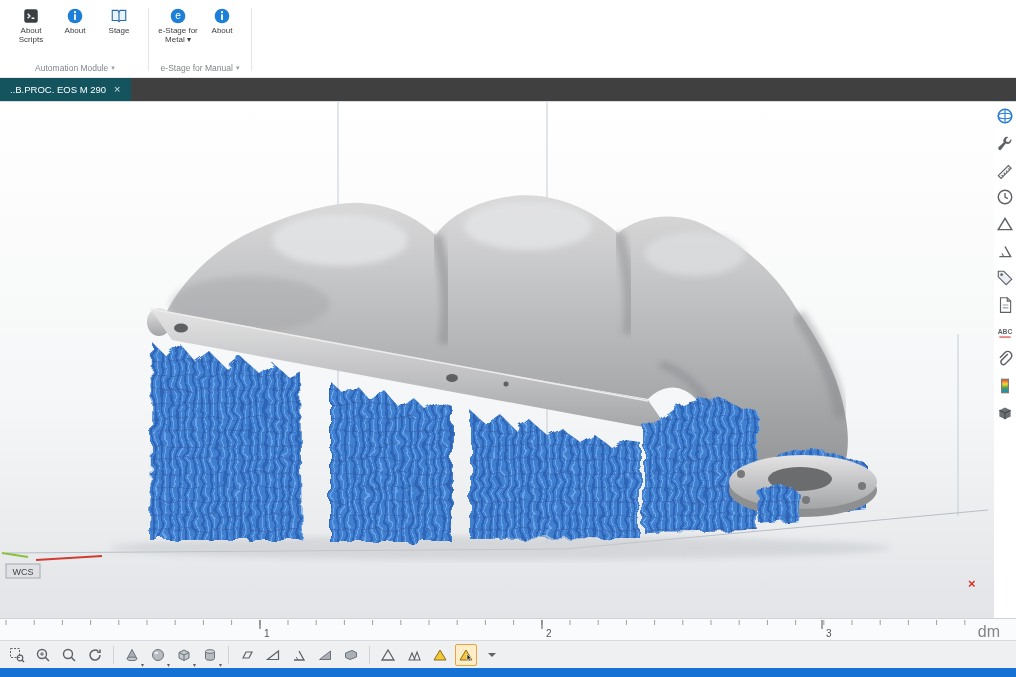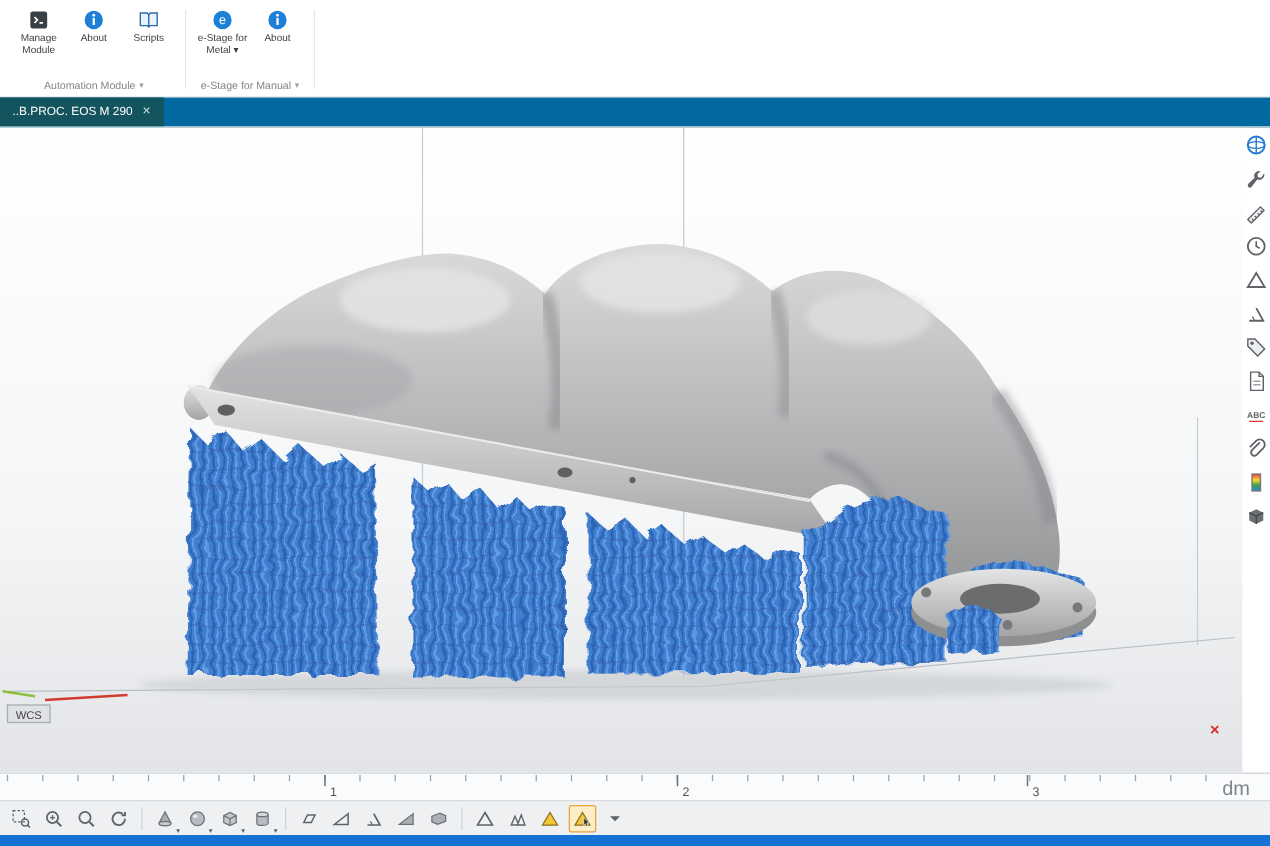--- a/index.html
+++ b/index.html
@@ -13,21 +13,21 @@
   .ribbon-btns{display:flex;gap:2px}
   .rbtn{width:42px;display:flex;flex-direction:column;align-items:center;gap:2px;padding:3px 1px;border-radius:2px;cursor:pointer}
   .ricon{width:18px;height:18px}
   .ricon svg{width:100%;height:100%;display:block}
   .rlabel{font-size:8px;color:#3c4043;text-align:center;line-height:1.1;max-width:44px}
   .ribbon-glabel{font-size:8.5px;color:#80868b;text-align:center;padding:2px 0 3px;display:flex;align-items:center;justify-content:center;gap:3px;cursor:pointer}
   .ribbon-glabel .caret{font-size:7px;color:#9aa0a6}
   .vsep{width:1px;background:#e3e5e8;margin:6px 2px}
 
   
-  .tabbar{height:24px;background:#0369a1;border-bottom:1px solid #d8dbde;display:flex;align-items:flex-end}
+  .tabbar{height:24px;background:#404040;border-bottom:1px solid #d8dbde;display:flex;align-items:flex-end}
   .tab{height:23px;background:#14545e;color:#fff;font-size:9.5px;display:flex;align-items:center;gap:8px;padding:0 10px;cursor:pointer;white-space:nowrap}
   .tab-close{color:#cfe3e6;font-size:11px;line-height:1;cursor:pointer}
 
   
   .main{position:relative;flex:1;overflow:hidden}
   .scene{position:absolute;left:0;top:0;display:block}
   .right-toolbar{position:absolute;right:0;top:2px;width:22px;display:flex;flex-direction:column;align-items:center;gap:9px;padding:3px 0;background:rgba(255,255,255,.85)}
   .side-btn{width:18px;height:18px;cursor:pointer}
   .side-btn svg{width:100%;height:100%;display:block}
   .viewcube{position:absolute;left:900px;top:420px;width:80px;height:74px;cursor:pointer}
@@ -58,40 +58,40 @@
   <div class="ribbon">
     <div class="ribbon-group">
       <div class="ribbon-btns" id="ribbon-g0">
           <div class="rbtn">
             <span class="ricon">
               <svg viewBox="0 0 16 16">
                 <rect x="2" y="2" width="12" height="12" rx="2" fill="#3a3f44"></rect>
                 <path d="M5 6l2 2-2 2M8.5 10H11" stroke="#fff" stroke-width="1.2" fill="none"></path>
               </svg>
             </span>
-            <span class="rlabel">Manage Module</span>
+            <span class="rlabel">About Scripts</span>
           </div>
           <div class="rbtn">
             <span class="ricon">
               <svg viewBox="0 0 16 16">
                 <circle cx="8" cy="8" r="6.5" fill="#1d7fd6"></circle>
                 <rect x="7.2" y="6.5" width="1.6" height="5" fill="#fff"></rect>
                 <circle cx="8" cy="4.6" r="1" fill="#fff"></circle>
               </svg>
             </span>
             <span class="rlabel">About</span>
           </div>
           <div class="rbtn">
             <span class="ricon">
               <svg viewBox="0 0 16 16">
                 <path d="M2,3 L7,3 L8,4.5 L9,3 L14,3 L14,12 L9,12 L8,13 L7,12 L2,12 Z" fill="#eaf2fb" stroke="#2b6cb0"></path>
                 <line x1="8" y1="4.5" x2="8" y2="12.5" stroke="#2b6cb0"></line>
               </svg>
             </span>
-            <span class="rlabel">Scripts</span>
+            <span class="rlabel">Stage</span>
           </div>
         </div>
       <div class="ribbon-glabel">
         <span>Automation Module</span>
         <span class="caret">▾</span>
       </div>
     </div>
     <div class="vsep"></div>
     <div class="ribbon-group">
       <div class="ribbon-btns" id="ribbon-g1">

